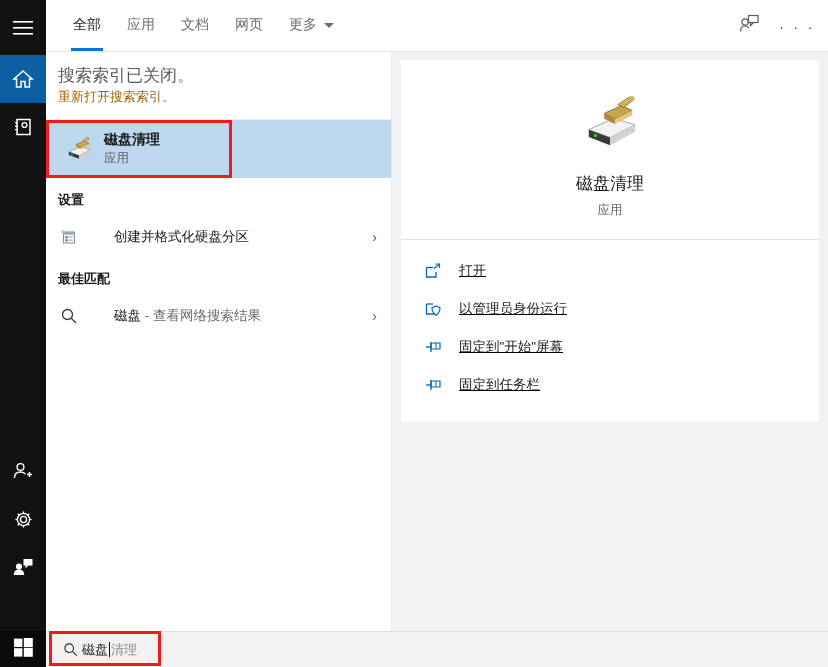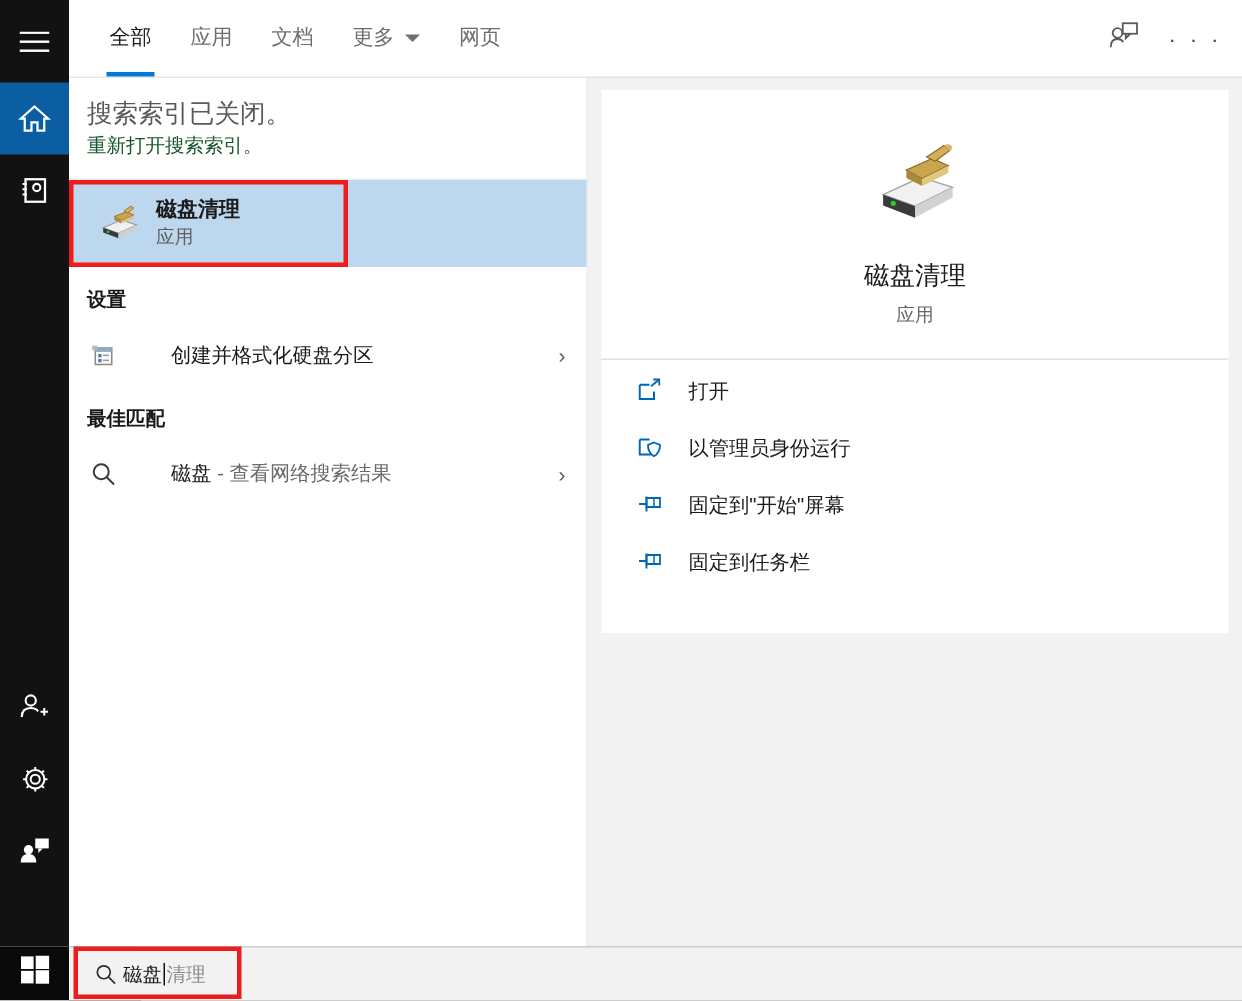--- a/index.html
+++ b/index.html
@@ -89,21 +89,21 @@
   }
   .col-right {
     width: 436px; height: 579px;
     background: #f2f2f2;
     padding: 8px 9px 0 9px;
   }
 
   
   .notice { padding: 14px 12px 12px 12px; border-bottom: 1px solid #ededed; }
   .notice-line { font-size: 17px; color: #5a5a5a; line-height: 20px; }
-  .notice-link { font-size: 13px; color: #14532d; line-height: 21px; cursor: pointer; }
+  .notice-link { font-size: 13px; color: #a16207; line-height: 21px; cursor: pointer; }
 
   
   .sec-head {
     font-size: 13px; font-weight: bold; color: #1a1a1a;
     padding: 13px 12px 8px 12px;
   }
 
   
   .best-row {
     position: relative;
@@ -145,23 +145,24 @@
     text-align: center;
   }
   .card-icon { height: 74px; display: flex; align-items: center; justify-content: center; }
   .card-title { font-size: 17px; color: #1a1a1a; margin-top: 12px; }
   .card-sub { font-size: 12.5px; color: #666666; margin-top: 7px; }
   .card-sep { height: 1px; background: #e2e2e2; margin: 0; }
 
   .actions { background: #ffffff; padding: 12px 0 18px 0; }
   .action {
     height: 38px;
-    display: flex; align-items: flex-start;
+    display: flex; align-items: center;
     padding-left: 24px;
     cursor: default;
+    text-decoration: underline;
   }
   .action-icon { width: 34px; display: flex; align-items: center; color: #0067b8; }
   .action-label { font-size: 13.5px; color: #1a1a1a; }
 
   
   .searchbar {
     position: absolute; left: 46px; top: 631px;
     width: 782px; height: 36px;
     background: #f2f2f2;
     border-top: 1px solid #e0e0e0;
@@ -279,25 +280,25 @@
         <div class="tab selected">
           <span>全部</span>
         </div>
         <div class="tab">
           <span>应用</span>
         </div>
         <div class="tab">
           <span>文档</span>
         </div>
         <div class="tab">
+          <span>网页</span>
+        </div>
+        <div class="tab">
           <span>更多</span>
           <span class="caret"></span>
-        </div>
-        <div class="tab">
-          <span>网页</span>
         </div>
       </div>
       <div class="header-right">
         <div class="hdr-btn">
           <span>
             <svg width="24" height="22" viewBox="0 0 24 22">
               <circle cx="8" cy="9" r="3.2" fill="none" stroke="#5a5a5a" stroke-width="1.2"></circle>
               <path d="M3.5 18.5 C3.5 14.6 5.6 13 8 13 C9.6 13 11 13.7 11.9 15" fill="none" stroke="#5a5a5a" stroke-width="1.2"></path>
               <rect x="11.5" y="2.5" width="9.5" height="7" fill="none" stroke="#5a5a5a" stroke-width="1.2"></rect>
               <path d="M13.5 9.5 L13.5 12.5 L16.5 9.5" fill="none" stroke="#5a5a5a" stroke-width="1.2"></path>

